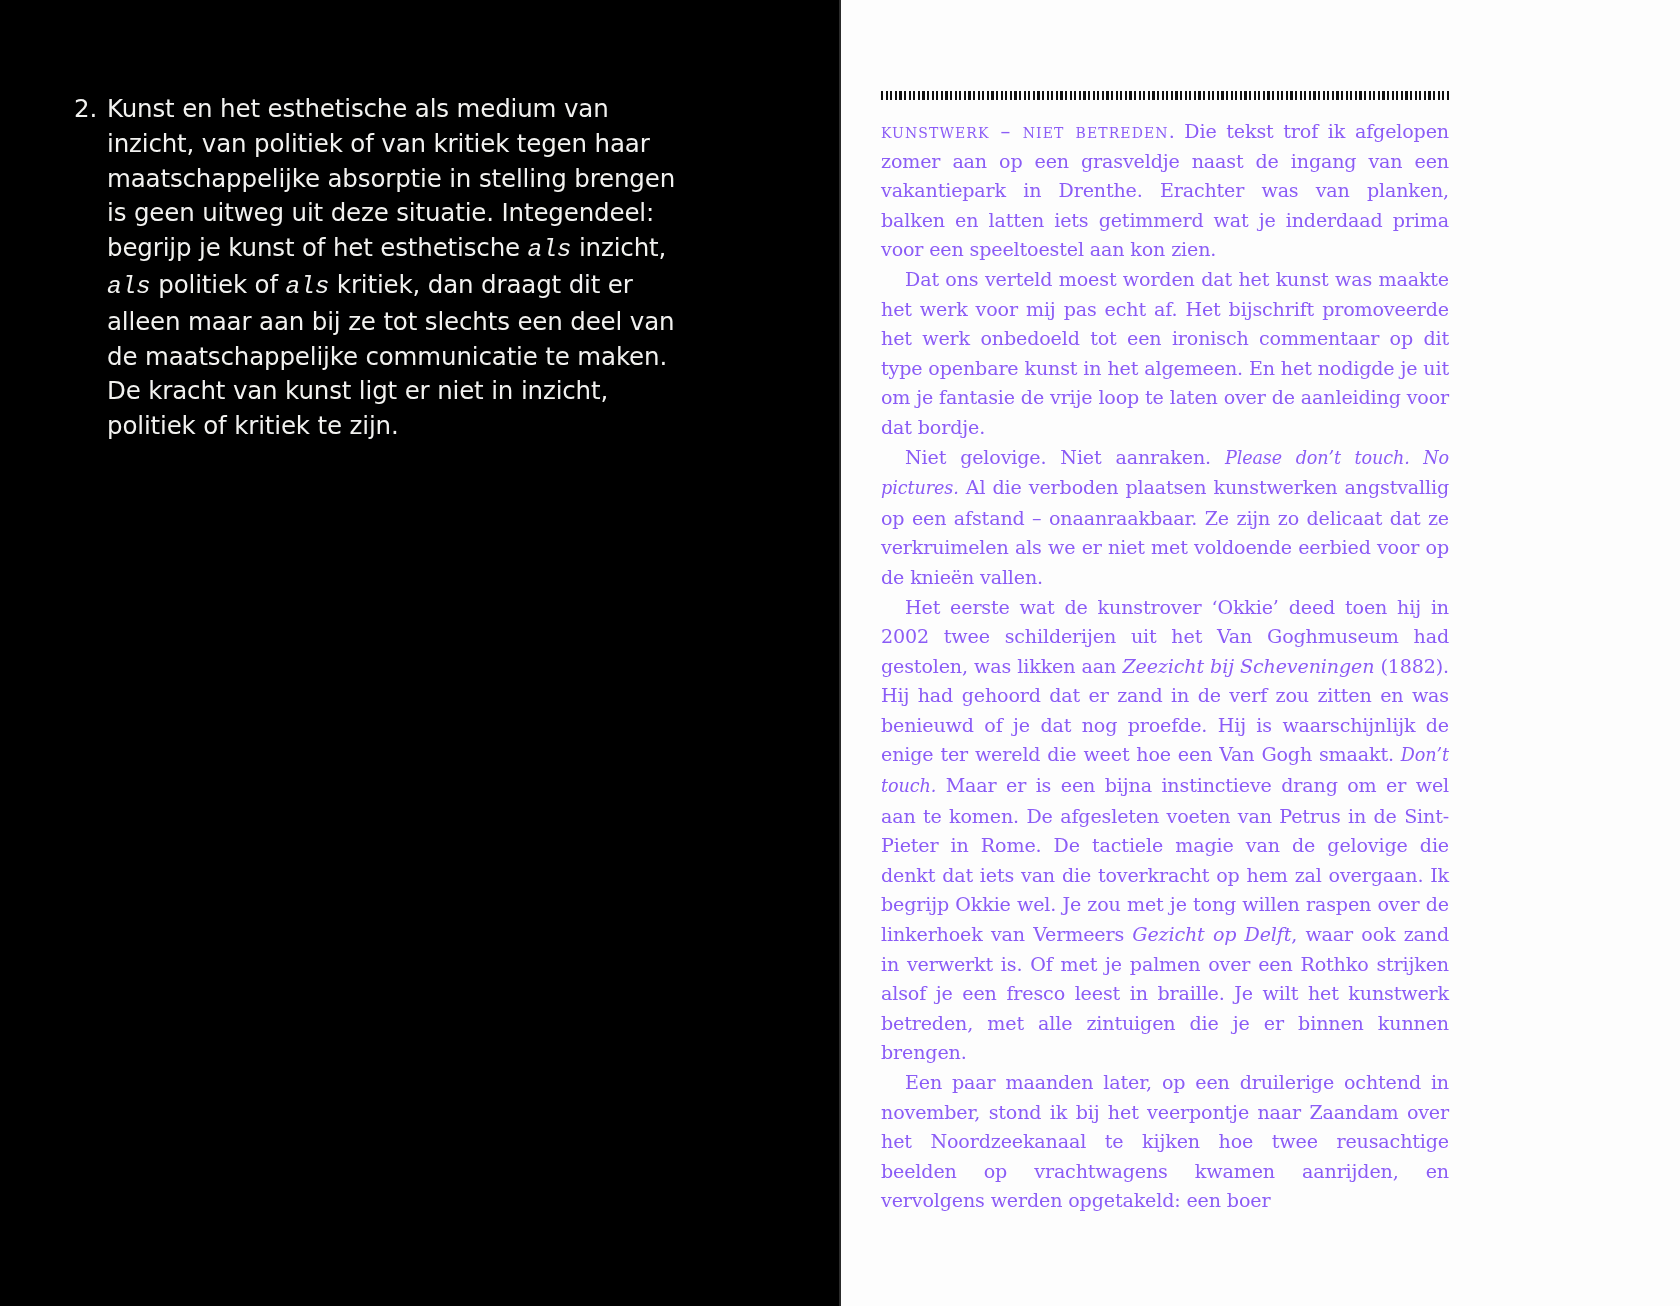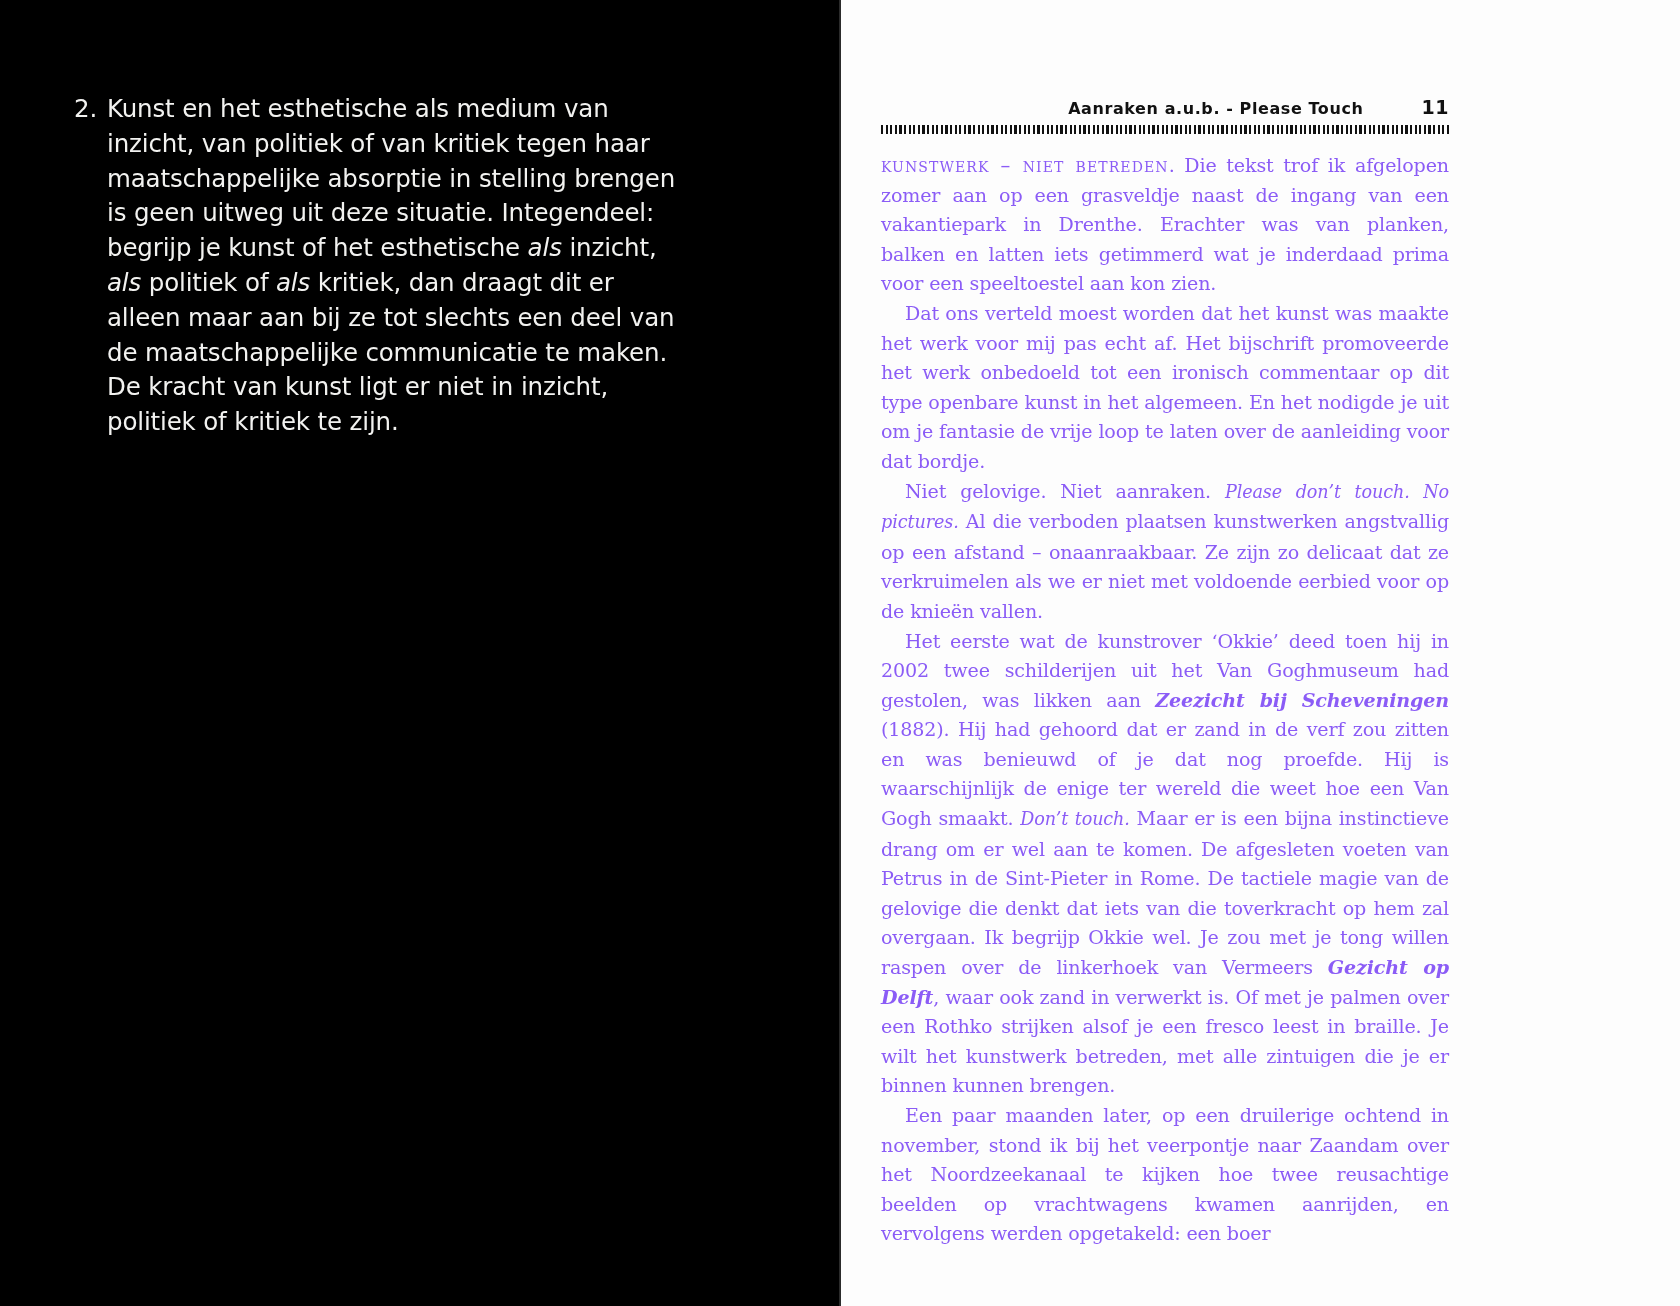--- a/index.html
+++ b/index.html
@@ -44,21 +44,21 @@
     text-align:left;
     font-weight:400;
   }
   .quote-marker{
     position:absolute;left:0;top:0;
     font-family:"DejaVu Sans", sans-serif;
     font-size:24.5px;
     line-height:34.8px;
     color:#f2f2f0;
   }
-  .quote-item i{font-style:italic;}
+  .quote-item i{font-style:italic;font-family:Liberation Mono, monospace;}
 
   
   .page-right{
     position:relative;
     width:839px;height:1306px;
     background:#fdfdfd;
     box-sizing:border-box;
     flex:0 0 839px;
   }
   .right-inner{
@@ -112,21 +112,21 @@
     font-family:"DejaVu Serif", serif;
     font-size:19.1px;
     line-height:29.6px;
     text-align:justify;
     text-justify:inter-word;
     -webkit-hyphens:none;hyphens:none;
     letter-spacing:-0.15px;
   }
   .bodytext p{margin:0;}
   .bodytext p.indent{text-indent:24px;}
-  .bodytext i{font-style:italic;font-weight:bold;}
+  .bodytext i{font-style:italic;}
   .smallcaps{
     font-variant:small-caps;
     text-transform:lowercase;
     letter-spacing:1.1px;
     font-size:19.6px;
   }
   .script{
     font-family:"DejaVu Serif", serif;
     font-style:italic;
     font-size:17.6px;
@@ -143,24 +143,20 @@
       <div class="quote-item">
         <span class="quote-marker">2.</span>
         <span class="rich"><span>Kunst en het esthetische als medium van inzicht, van politiek of van kritiek tegen haar maatschappelijke absorptie in stelling brengen is geen uitweg uit deze situatie. Integendeel: begrijp je kunst of het esthetische </span><i>als</i><span> inzicht, </span><i>als</i><span> politiek of </span><i>als</i><span> kritiek, dan draagt dit er alleen maar aan bij ze tot slechts een deel van de maatschappelijke communicatie te maken. De kracht van kunst ligt er niet in inzicht, politiek of kritiek te zijn.</span></span>
       </div>
     </div>
   </div>
 
   <div class="page-right">
     <div class="right-inner">
 
-      <div class="runhead">
-        <span class="runhead-title">Aanraken a.u.b. - Please Touch</span>
-        <span class="runhead-folio">11</span>
-      </div>
 
       <div class="rule"></div>
 
       <div class="bodytext">
           <p><span class="smallcaps">Kunstwerk – niet betreden</span><span>. Die tekst trof ik afgelopen zomer aan op een grasveldje naast de ingang van een vakantiepark in Drenthe. Erachter was van planken, balken en latten iets getimmerd wat je inderdaad prima voor een speeltoestel aan kon zien.</span></p>
           <p class="indent"><span>Dat ons verteld moest worden dat het kunst was maakte het werk voor mij pas echt af. Het bijschrift promoveerde het werk onbedoeld tot een ironisch commentaar op dit type openbare kunst in het algemeen. En het nodigde je uit om je fantasie de vrije loop te laten over de aanleiding voor dat bordje.</span></p>
           <p class="indent"><span>Niet gelovige. Niet aanraken. </span><span class="script">Please don’t touch. No pictures.</span><span> Al die verboden plaatsen kunstwerken angstvallig op een afstand – onaanraakbaar. Ze zijn zo delicaat dat ze verkruimelen als we er niet met voldoende eerbied voor op de knieën vallen.</span></p>
           <p class="indent"><span>Het eerste wat de kunstrover ‘Okkie’ deed toen hij in 2002 twee schilderijen uit het Van Goghmuseum had gestolen, was likken aan </span><i>Zeezicht bij Scheveningen</i><span> (1882). Hij had gehoord dat er zand in de verf zou zitten en was benieuwd of je dat nog proefde. Hij is waarschijnlijk de enige ter wereld die weet hoe een Van Gogh smaakt. </span><span class="script">Don’t touch.</span><span> Maar er is een bijna instinctieve drang om er wel aan te komen. De afgesleten voeten van Petrus in de Sint-Pieter in Rome. De tactiele magie van de gelovige die denkt dat iets van die toverkracht op hem zal overgaan. Ik begrijp Okkie wel. Je zou met je tong willen raspen over de linkerhoek van Vermeers </span><i>Gezicht op Delft</i><span>, waar ook zand in verwerkt is. Of met je palmen over een Rothko strijken alsof je een fresco leest in braille. Je wilt het kunstwerk betreden, met alle zintuigen die je er binnen kunnen brengen.</span></p>
           <p class="indent"><span>Een paar maanden later, op een druilerige ochtend in november, stond ik bij het veerpontje naar Zaandam over het Noordzeekanaal te kijken hoe twee reusachtige beelden op vrachtwagens kwamen aanrijden, en vervolgens werden opgetakeld: een boer</span></p>
         </div>

